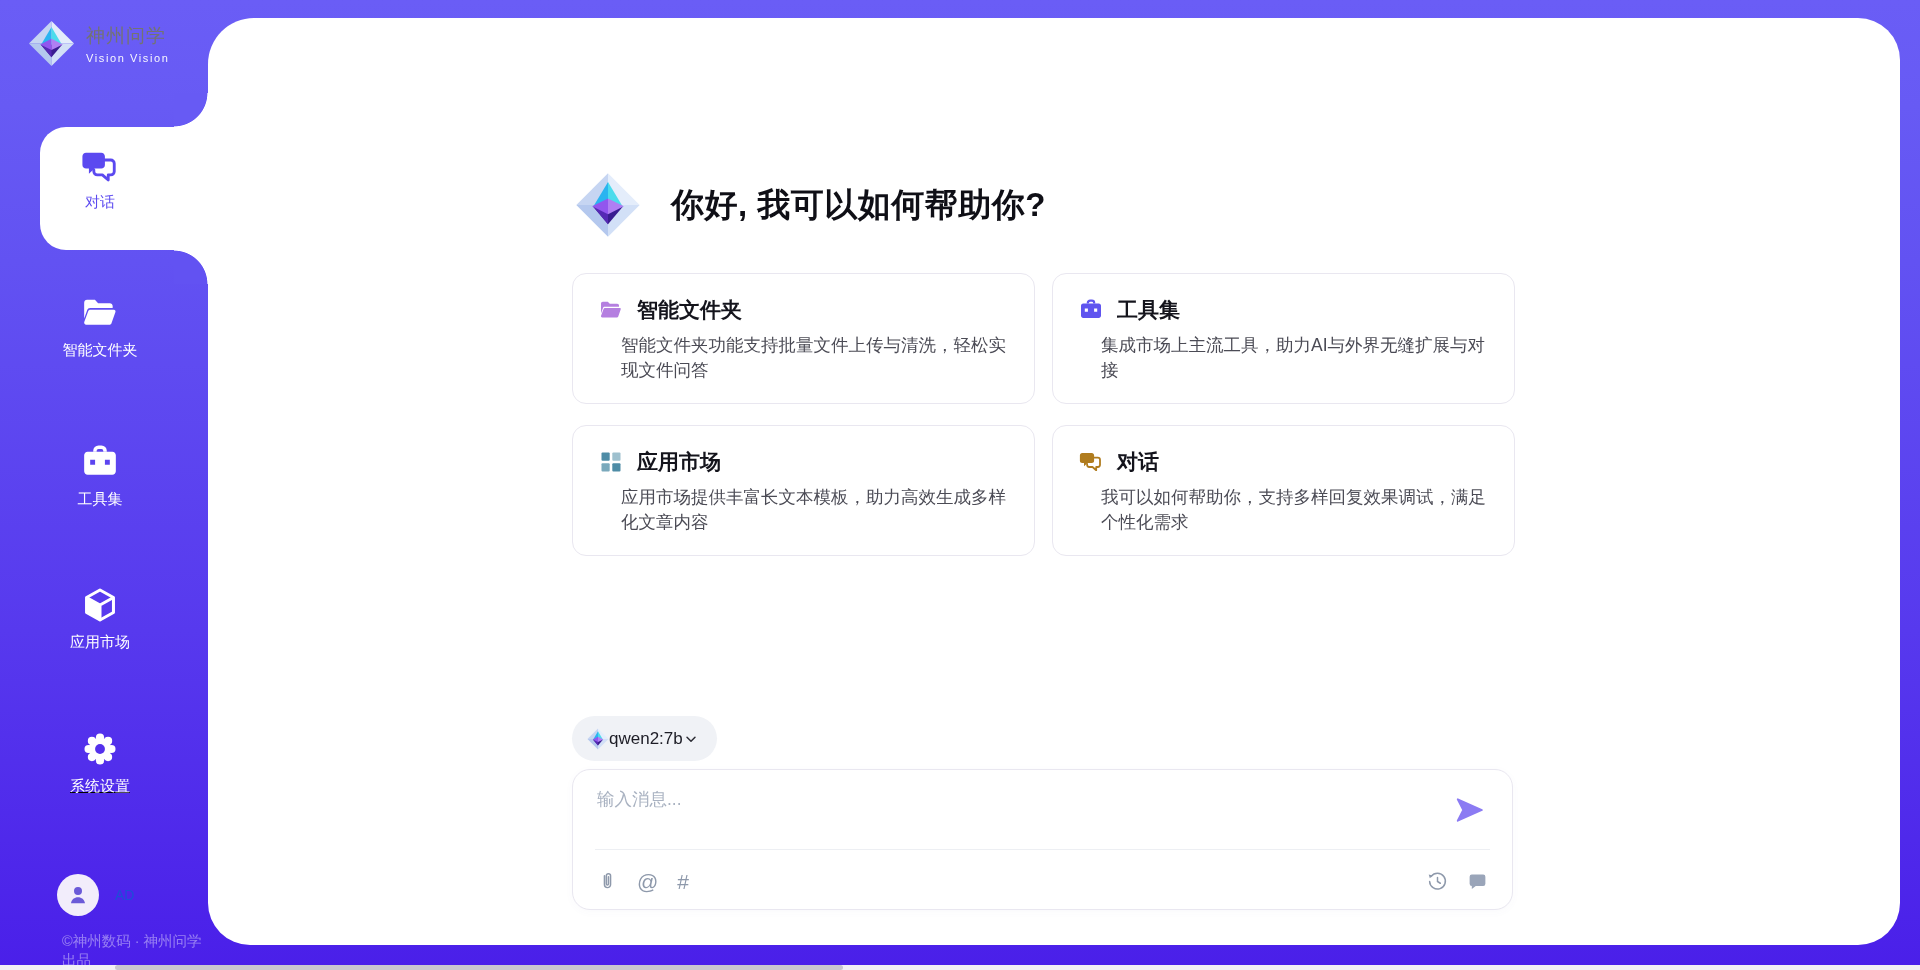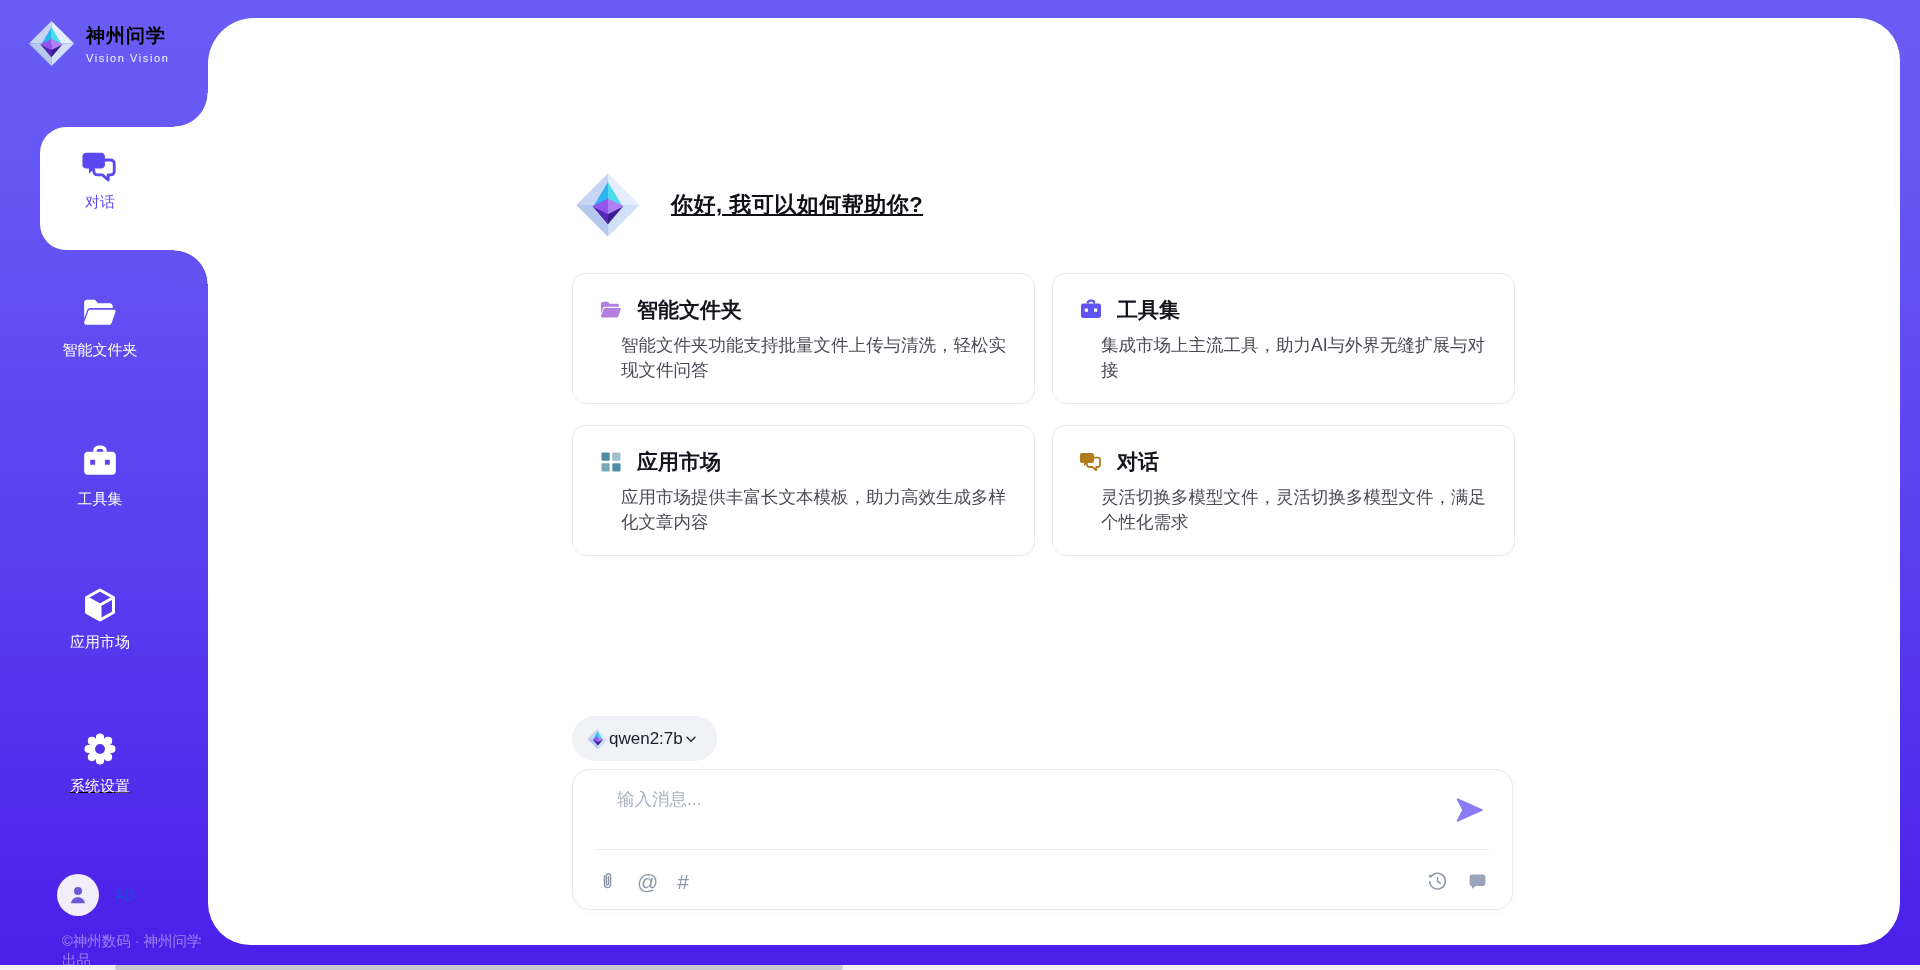--- a/index.html
+++ b/index.html
@@ -8,21 +8,21 @@
     position:relative;
     font-family:"Liberation Sans","DejaVu Sans",sans-serif;
     background:linear-gradient(180deg,#6a5df6 0%,#675af4 11%,#6252f2 27%,#5739ee 65%,#4a1fe9 100%);
   }
   svg { display:block; }
 
   
   .sidebar { position:absolute; left:0; top:0; width:208px; height:970px; }
   .brand { position:absolute; left:28px; top:20px; display:flex; align-items:center; gap:11px; }
   .brand-gem { width:47px; height:47px; }
-  .brand-name { color:#000000; font-size:19px; font-weight:bold; letter-spacing:1px; }
+  .brand-name { color:#737373; font-size:19px; font-weight:normal; letter-spacing:1px; }
   .brand-sub { color:rgba(255,255,255,.95); font-size:11px; letter-spacing:1.6px; margin-top:3px; }
 
   .tab-active { position:absolute; left:40px; top:127px; width:168px; height:123px;
     background:#fff; border-radius:26px 0 0 26px; }
   .fillet { position:absolute; width:34px; height:34px; left:174px; }
   .fillet-top { top:93px; background:radial-gradient(circle at 0 0,#675af4 33px,#ffffff 33.8px); }
   .fillet-bottom { top:250px; background:radial-gradient(circle at 0 100%,#6252f2 33px,#ffffff 33.8px); }
   .tab-inner { width:120px; display:flex; flex-direction:column; align-items:center; padding-top:21px; }
   .tab-inner .nav-icon { width:38px; height:38px; color:#5b49f0; }
   .tab-inner .nav-label { margin-top:7px; color:#5b49f0; font-size:15px; }
@@ -37,21 +37,21 @@
   .user-avatar svg { width:24px; height:24px; color:#6b5ad8; }
   .user-name { color:#1d4ed8; font-size:14px; }
   .side-footer { position:absolute; left:14px; top:932px; color:rgba(255,255,255,.42); font-size:14.5px;margin-left:48px; }
 
   
   .panel { position:absolute; left:208px; top:18px; width:1692px; height:927px;
     background:#ffffff; border-radius:46px 42px 42px 42px; }
 
   .hero { position:absolute; left:367px; top:154px; display:flex; align-items:center; gap:30px; }
   .hero-gem { width:66px; height:66px; }
-  .hero-title { font-size:22px; font-weight:bold; color:#0f0f16; letter-spacing:.5px;text-decoration:underline; }
+  .hero-title { font-size:33px; font-weight:bold; color:#0f0f16; letter-spacing:.5px; }
 
   .card { position:absolute; width:463px; height:131px; background:#fff;
     border:1px solid #e9e7f0; border-radius:14px; padding:22px 26px; cursor:pointer; }
   .card-1 { left:364px; top:255px; } .card-2 { left:844px; top:255px; }
   .card-3 { left:364px; top:407px; } .card-4 { left:844px; top:407px; }
   .card-head { display:flex; align-items:center; gap:14px; }
   .card-icon { width:24px; height:24px; flex:none; }
   .icon-folder { color:#b57fe0; } .icon-toolbox { color:#5f54ef; }
   .icon-grid { color:#4e8ca6; } .icon-chat-amber { color:#b07c1e; }
   .card-title { font-size:21px; font-weight:bold; color:#14141c; }
@@ -60,21 +60,21 @@
   .model-pill { position:absolute; left:364px; top:698px; height:45px; display:inline-flex;
     align-items:center; padding:0 18px 0 15px; background:#f0f2f6; border-radius:23px; cursor:pointer; }
   .model-gem { width:22px; height:22px; }
   .model-name { font-size:17px; color:#1d1d26; }
   .model-chevron { width:16px; height:16px; color:#2b2b33; }
 
   .composer { position:absolute; left:364px; top:751px; width:941px; height:141px;
     background:#fff; border:1px solid #e9e7f0; border-radius:18px; box-shadow:0 2px 8px rgba(90,80,160,.03); }
   .composer textarea { position:absolute; left:24px; top:17px; width:840px; height:55px;
     border:none; outline:none; resize:none; background:transparent;
-    font-family:inherit; font-size:17.5px; color:#33333c;margin-left:20px; }
+    font-family:inherit; font-size:17.5px; color:#33333c; }
   .composer textarea::placeholder { color:#a9b2c1; }
   .send-btn { position:absolute; right:27px; top:25px; width:30px; height:30px; color:#8b7bf3;
     background:none; border:none; cursor:pointer; padding:0; }
   .composer-divider { position:absolute; left:22px; right:22px; top:79px; border-top:1px solid #edeff3; }
   .composer-bar { position:absolute; left:24px; right:24px; top:91px; height:40px;
     display:flex; align-items:center; justify-content:space-between; }
   .bar-group { display:flex; align-items:center; gap:19px; }
   .bar-btn { background:none; border:none; padding:0; cursor:pointer; color:#8e99ab;
     display:flex; align-items:center; font-family:inherit; }
   .bar-btn svg { width:21px; height:21px; }
@@ -266,21 +266,21 @@
     <div class="card-desc">应用市场提供丰富长文本模板，助力高效生成多样化文章内容</div>
   </div>
 
   <div class="card card-4">
     <div class="card-head">
       <svg class="card-icon icon-chat-amber">
           <use href="#sym-chat"></use>
         </svg>
       <div class="card-title">对话</div>
     </div>
-    <div class="card-desc">灵活切换多模型文件，灵活切换多模型文件，满足个性化需求</div>
+    <div class="card-desc">我可以如何帮助你，支持多样回复效果调试，满足个性化需求</div>
   </div>
 
   <div class="model-pill">
     <svg class="model-gem">
         <use href="#sym-gem"></use>
       </svg>
     <span class="model-name">qwen2:7b</span>
     <svg class="model-chevron">
         <use href="#sym-chevron"></use>
       </svg>

